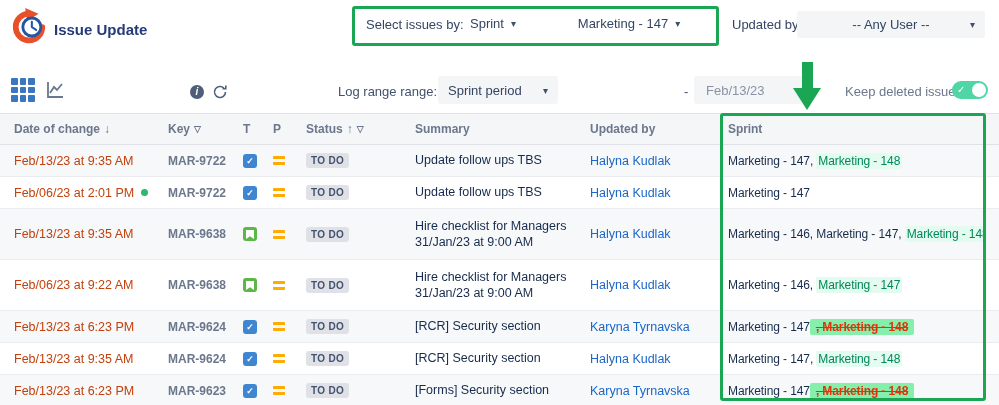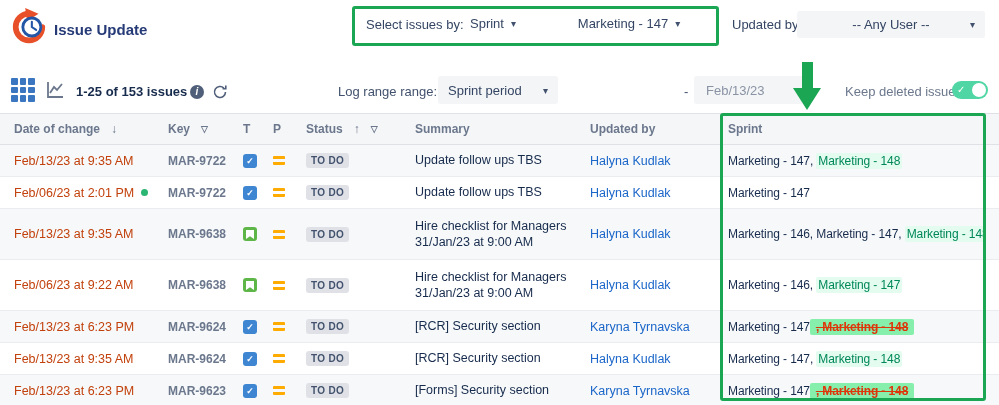--- a/index.html
+++ b/index.html
@@ -52,21 +52,21 @@
   .toggle{position:absolute;left:952px;top:81px;width:36px;height:18px;border-radius:10px;
           background:#4fd6a4;cursor:pointer;}
   .toggle .knob{position:absolute;right:2px;top:2px;width:14px;height:14px;border-radius:50%;background:#fff;}
   .toggle .tick{position:absolute;left:5px;top:2px;color:#fff;font-size:10px;line-height:14px;}
 
   
   .table{position:absolute;left:0;top:113px;width:999px;border-top:1px solid #dfe1e6;}
   .thead{position:relative;height:30px;background:#f5f6f8;border-bottom:1px solid #dfe1e6;
          font-size:12px;font-weight:bold;color:#6b778c;}
   .th,.td{position:absolute;top:0;height:100%;display:flex;align-items:center;}
-  .th{gap:11px;cursor:pointer;}
+  .th{gap:4px;cursor:pointer;}
   .c-date{left:14px;}
   .c-key{left:168px;}
   .c-type{left:243px;}
   .c-pri{left:273px;}
   .c-status{left:306px;}
   .c-summary{left:415px;width:168px;}
   .c-updated{left:590px;width:130px;}
   .c-sprint{left:728px;width:256px;letter-spacing:-0.1px;}
   .sort-ic{font-size:12px;color:#6b778c;}
   .filter-ic{font-size:9px;color:#6b778c;}
@@ -139,21 +139,20 @@
     <i></i>
       <i></i>
       <i></i>
   </div>
   <div class="chart-btn">
     <svg width="20" height="20" viewBox="0 0 20 20">
       <path d="M3 2v15h15" stroke="#6b778c" stroke-width="1.8" fill="none"></path>
       <polyline points="5,13 9,7 12,10 17,4" stroke="#6b778c" stroke-width="1.8" fill="none"></polyline>
     </svg>
   </div>
-  <div class="results-count">1-25 of 153 issues</div>
   <div class="info-icon">i</div>
   <div class="refresh-icon">
     <svg width="16" height="16" viewBox="0 0 16 16">
       <path d="M13.5 8a5.5 5.5 0 1 1-1.6-3.9" fill="none" stroke="#505f79" stroke-width="1.6"></path>
       <path d="M13.8 1.5v3.2h-3.2" fill="none" stroke="#505f79" stroke-width="1.6"></path>
     </svg>
   </div>
 
   <div class="log-range-label">Log range range:</div>
   <div class="period-select">

